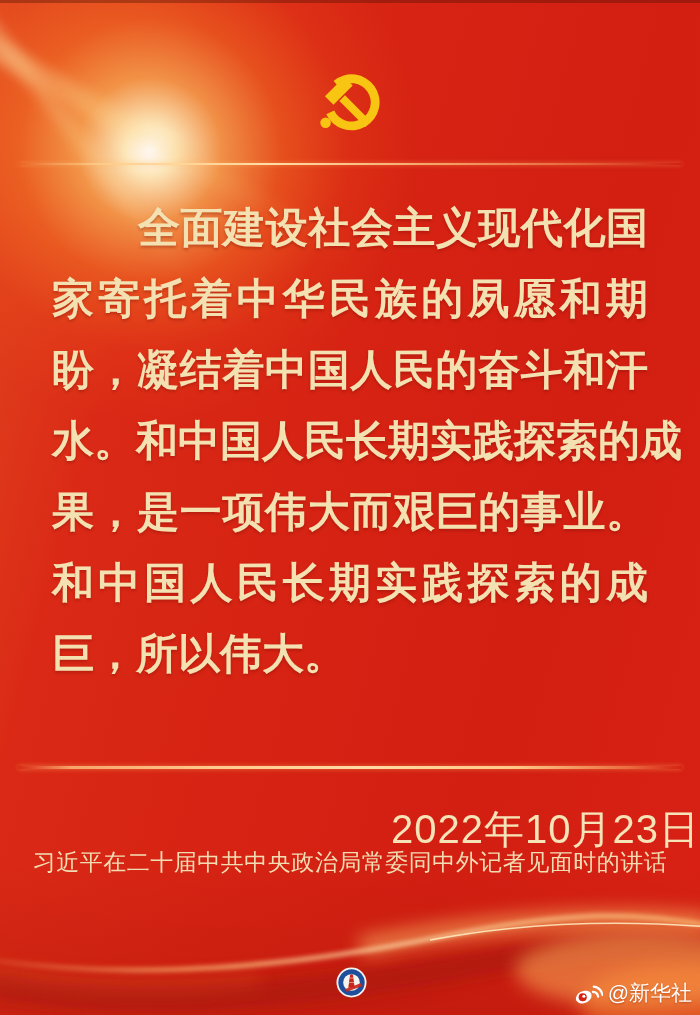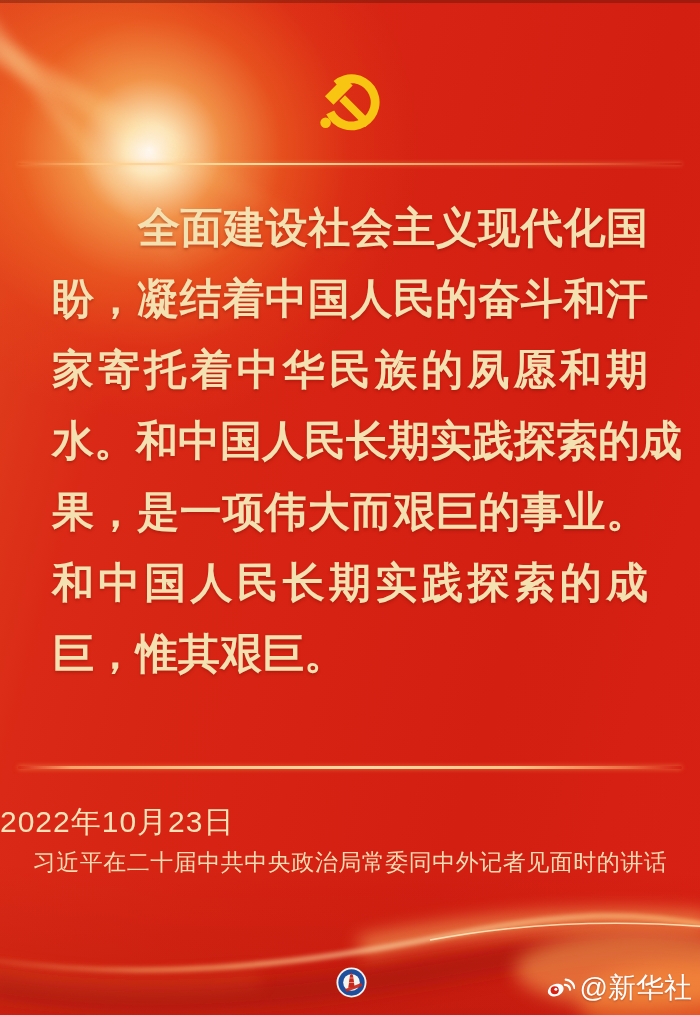--- a/index.html
+++ b/index.html
@@ -67,35 +67,35 @@
     height:71px;line-height:71px;
     text-align:justify;
     text-align-last:justify;
     white-space:nowrap;
   }
   .quote-line.first{padding-left:86px;}
   .quote-line.last{text-align-last:left;}
   
   .date-line{
     position:absolute;left:0;right:0;top:802px;
-    text-align:left;color:#f6e4b8;font-size:30px;letter-spacing:1px;
+    text-align:right;color:#f6e4b8;font-size:40px;letter-spacing:1px;
   }
   .attribution-line{
     position:absolute;left:0;right:0;top:847px;
     text-align:center;color:#f2ddb3;font-size:23px;letter-spacing:0.5px;
   }
   
   .waves{position:absolute;left:0;bottom:0;width:700px;height:150px;pointer-events:none;}
   
   .publisher-emblem{position:absolute;left:336px;top:967px;width:31px;height:31px;}
   
   .watermark{
     position:absolute;right:8px;bottom:8px;
-    display:flex;align-items:center;gap:5px;
-    color:#ffffff;font-size:28px;
+    display:flex;align-items:flex-end;gap:5px;
+    color:#ffffff;font-size:21px;
     text-shadow:0 1px 2px rgba(120,20,5,.4);
   }
   .weibo-icon{width:30px;height:24px;}
 </style>
 </head>
 <body>
 
 <div class="poster">
 
   <div class="sun-glare"></div>
@@ -115,26 +115,26 @@
 
         <rect x="51.5" y="36" width="10" height="46" transform="rotate(-45 56.5 59)"></rect>
       </g>
     </svg>
   </div>
 
   <div class="divider divider-top"></div>
 
   <div class="quote">
     <div class="quote-line first">全面建设社会主义现代化国</div>
+    <div class="quote-line">家寄托着中华民族的夙愿和期</div>
     <div class="quote-line">盼，凝结着中国人民的奋斗和汗</div>
-    <div class="quote-line">家寄托着中华民族的夙愿和期</div>
     <div class="quote-line">水。和中国人民长期实践探索的成</div>
     <div class="quote-line">果，是一项伟大而艰巨的事业。</div>
     <div class="quote-line">和中国人民长期实践探索的成</div>
-    <div class="quote-line last">巨，惟其艰巨。</div>
+    <div class="quote-line last">巨，所以伟大。</div>
   </div>
 
   <div class="divider divider-mid"></div>
 
   <div class="date-line">2022年10月23日</div>
   <div class="attribution-line">习近平在二十届中共中央政治局常委同中外记者见面时的讲话</div>
 
   <svg class="waves" viewBox="0 0 700 150">
     <defs>
       <filter id="b10" x="-40%" y="-150%" width="180%" height="400%">

